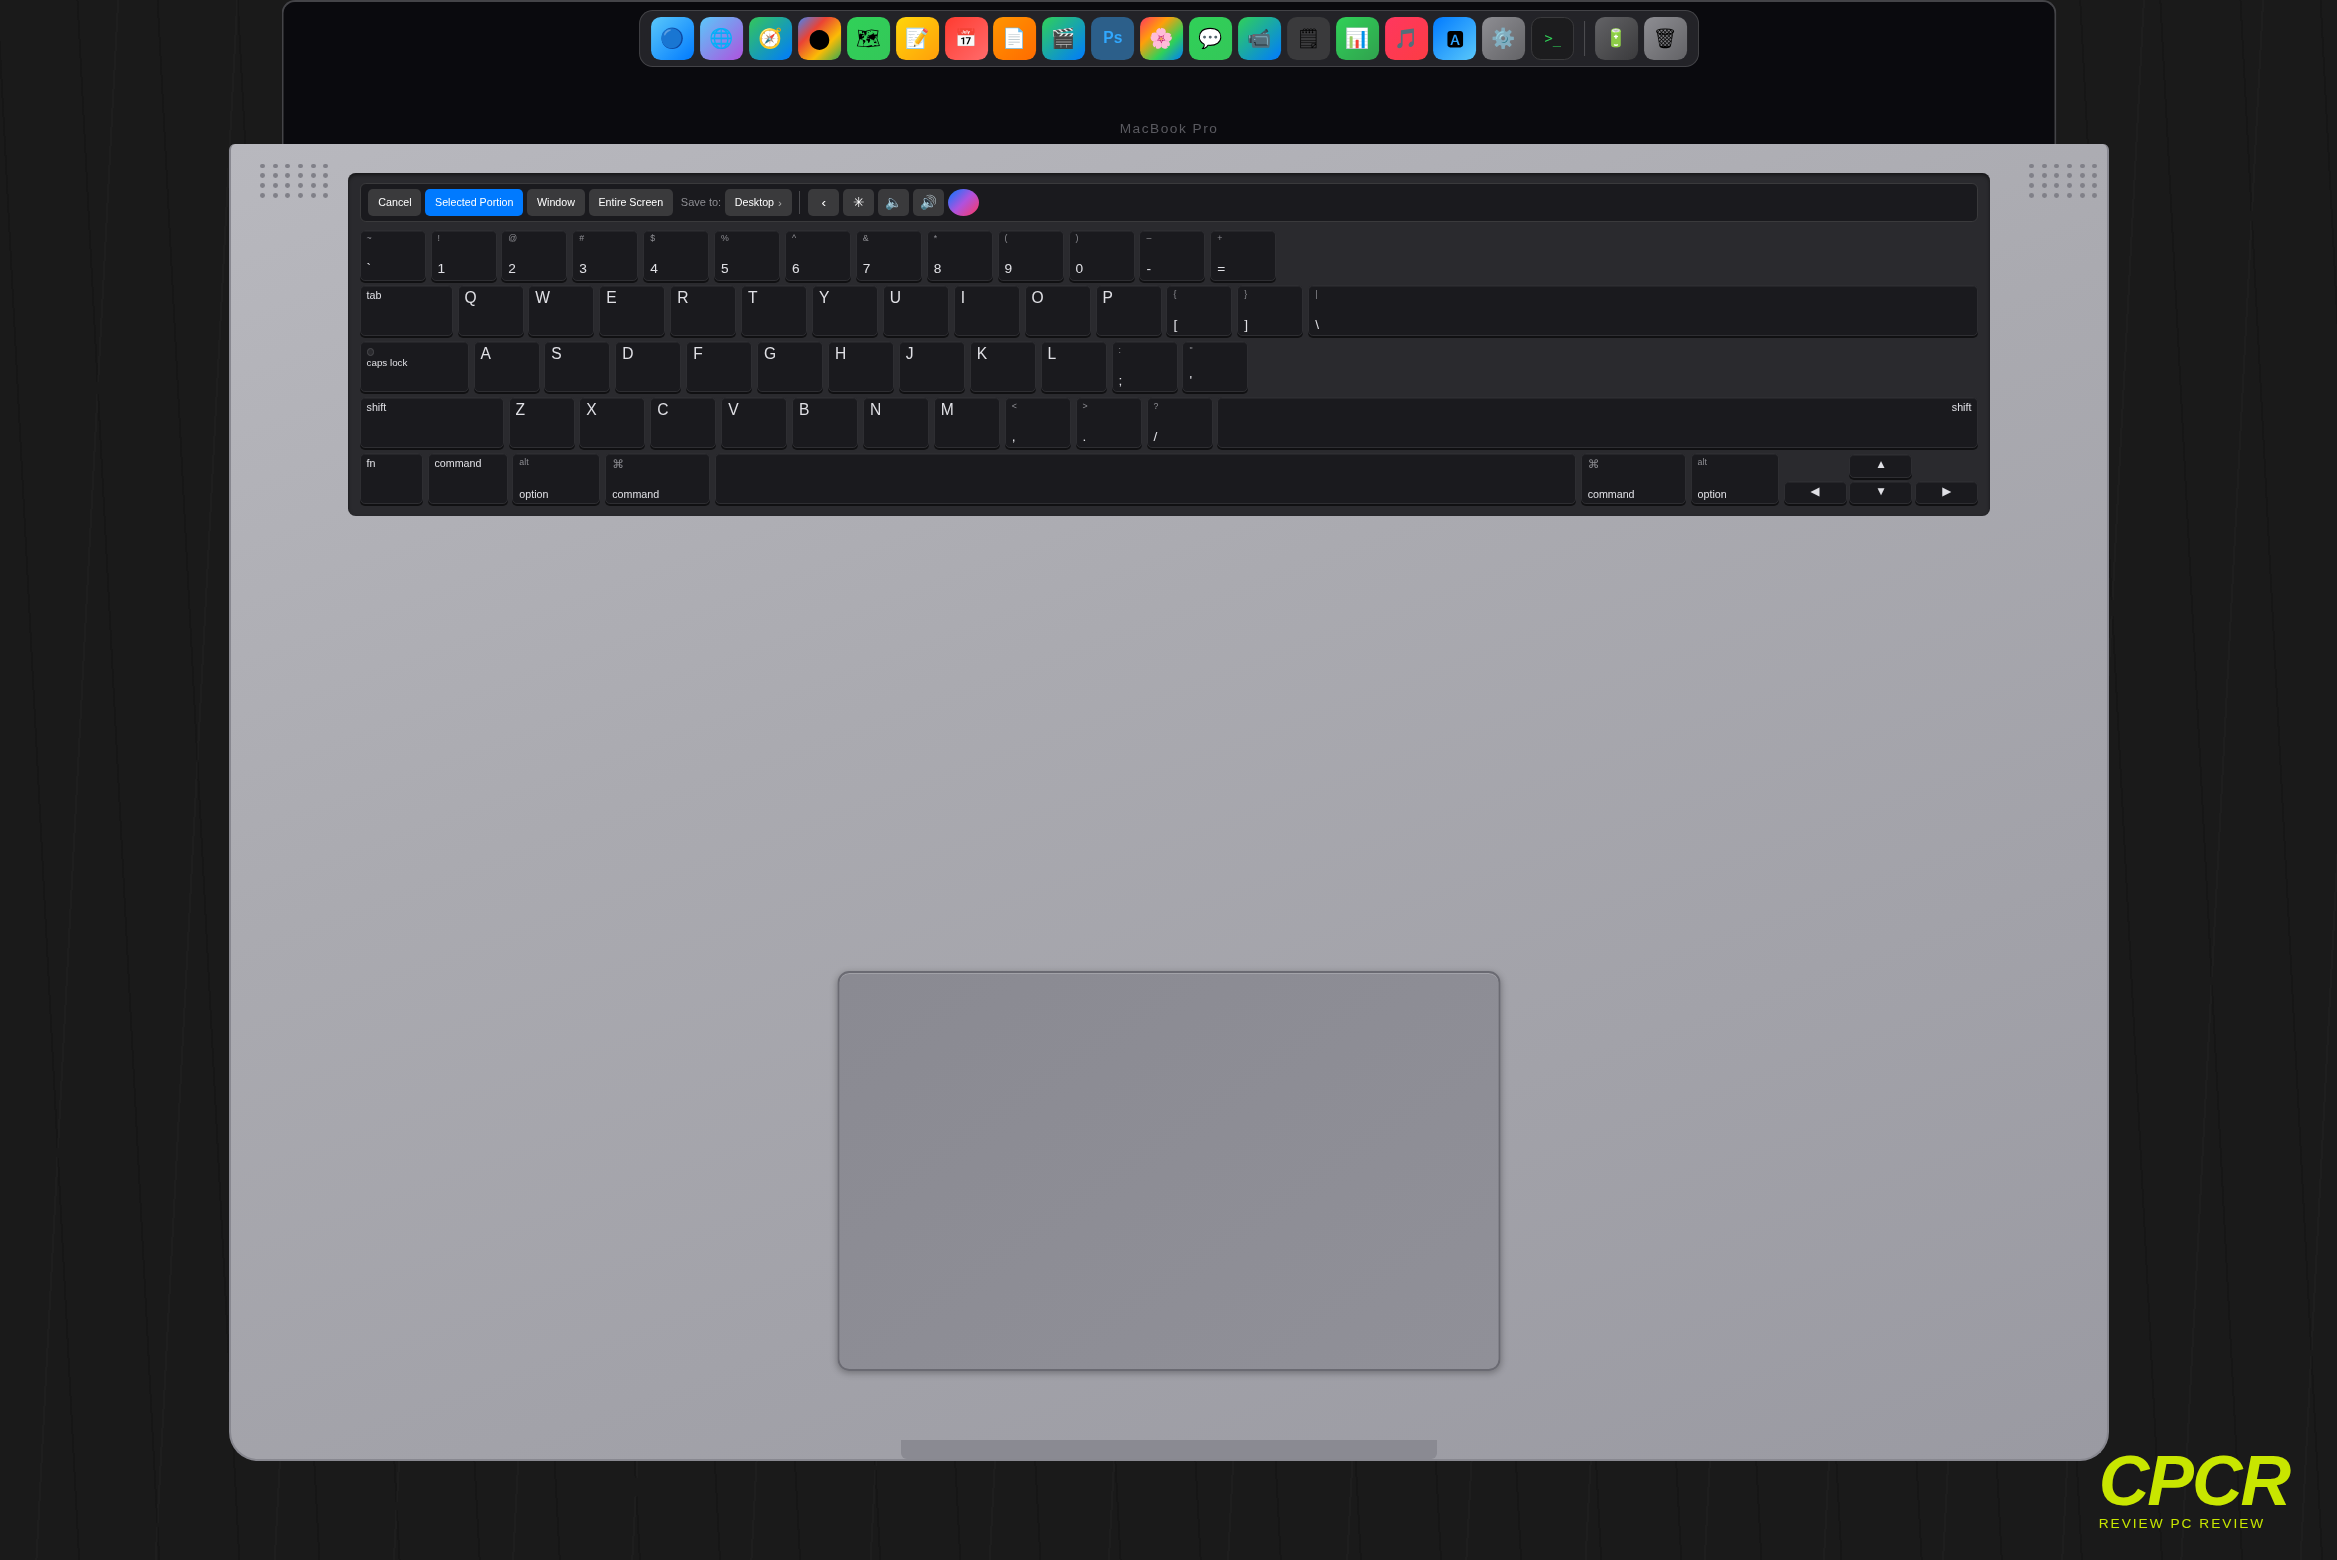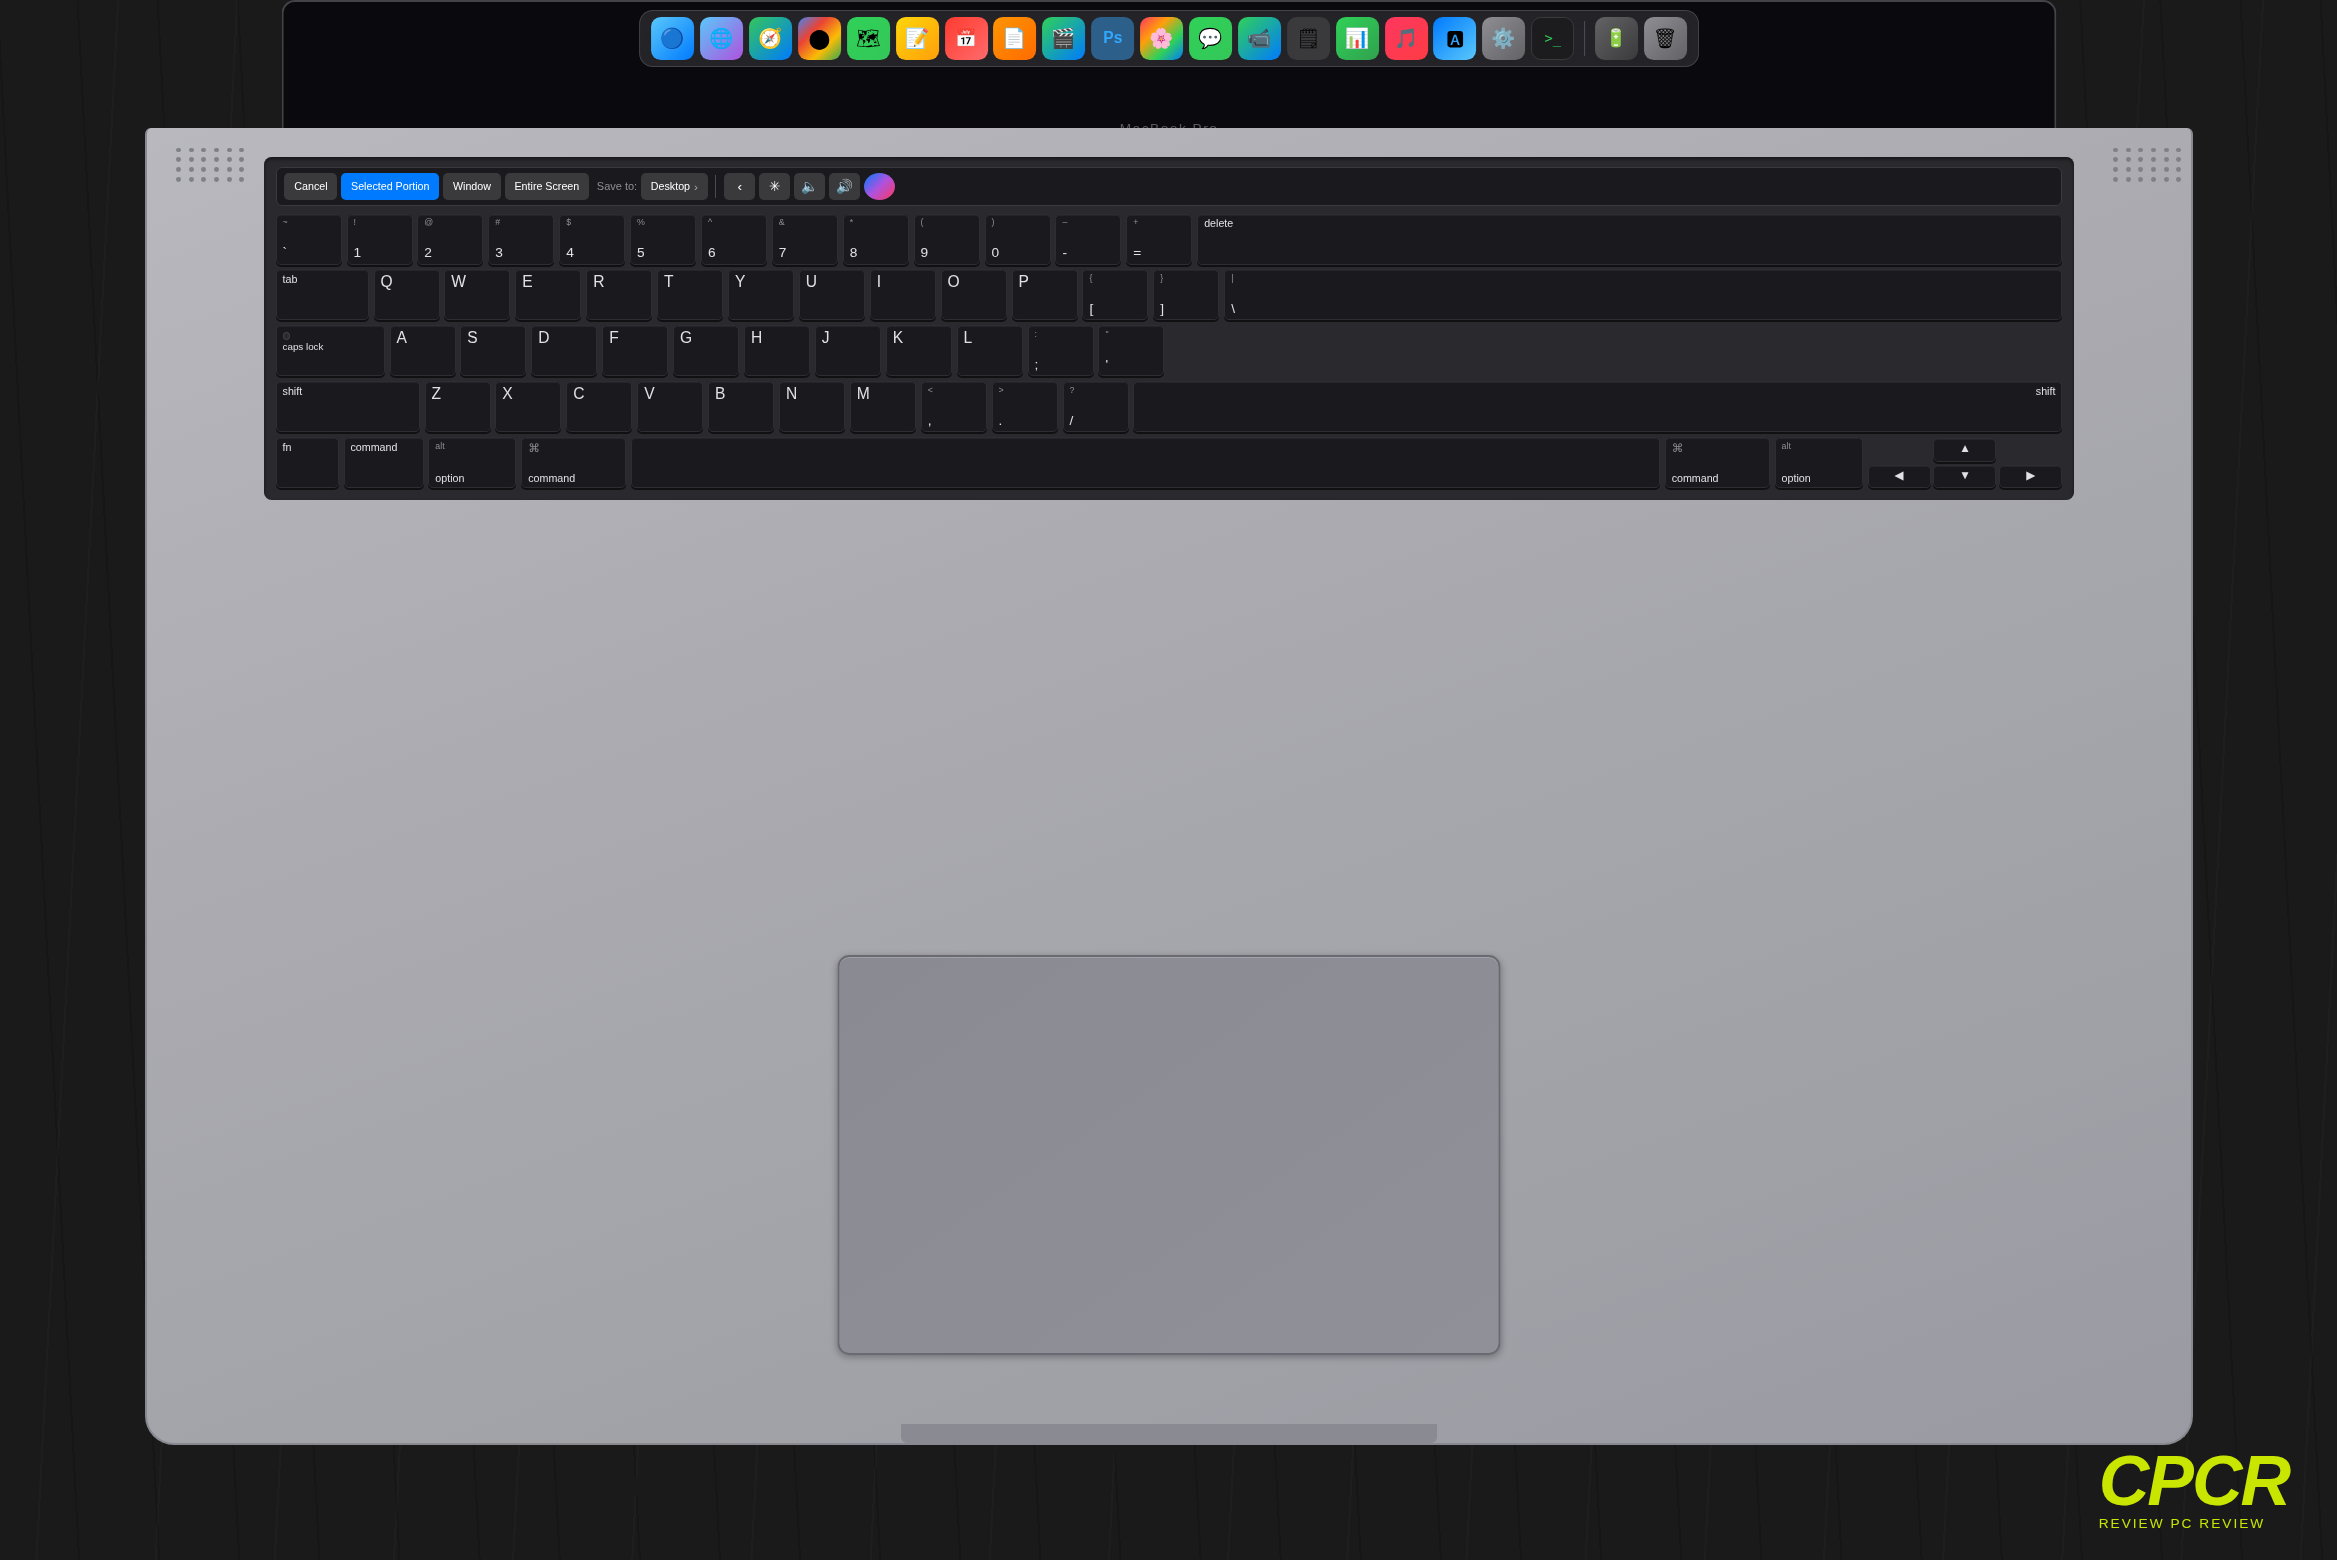--- a/index.html
+++ b/index.html
@@ -285,24 +285,24 @@
     .watermark-text {
       font-size: 13.7px;
       color: #c8e600;
       letter-spacing: 2px;
       font-weight: 500;
     }
 
     
     .macbook-body-wrapper {
       position: absolute;
-      top: 128px;
+      top: 144px;
       left: 50%;
       transform: translateX(-50%);
-      width: 2048px;
+      width: 1880px;
       height: 1317px;
       background: linear-gradient(160deg, #b8b8be 0%, #aaaab0 40%, #9a9aa2 100%);
       border-radius: 5.9px 5.9px 29px 29px;
       border: 2px solid #888890;
       border-top: none;
     }
 
     .screen-lid {
       position: absolute;
       top: 0;
@@ -531,23 +531,20 @@
           <span class="key-main">0</span>
         </div>
         <div class="key" style="width:66px;">
           <span class="key-top">–</span>
           <span class="key-main">-</span>
         </div>
         <div class="key" style="width:66px;">
           <span class="key-top">+</span>
           <span class="key-main">=</span>
         </div>
-        <div class="key" style="flex:1;">
-          <span class="key-main" style="font-size:10.7px;">delete</span>
-        </div>
       </div>
 
       <div class="key-row">
         <div class="key" style="width:93px;">
           <span class="key-main" style="font-size:10.7px;">tab</span>
         </div>
         <div class="key" style="width:66px;">
             <span class="key-main key-letter">Q</span>
           </div>
         <div class="key" style="width:66px;">

